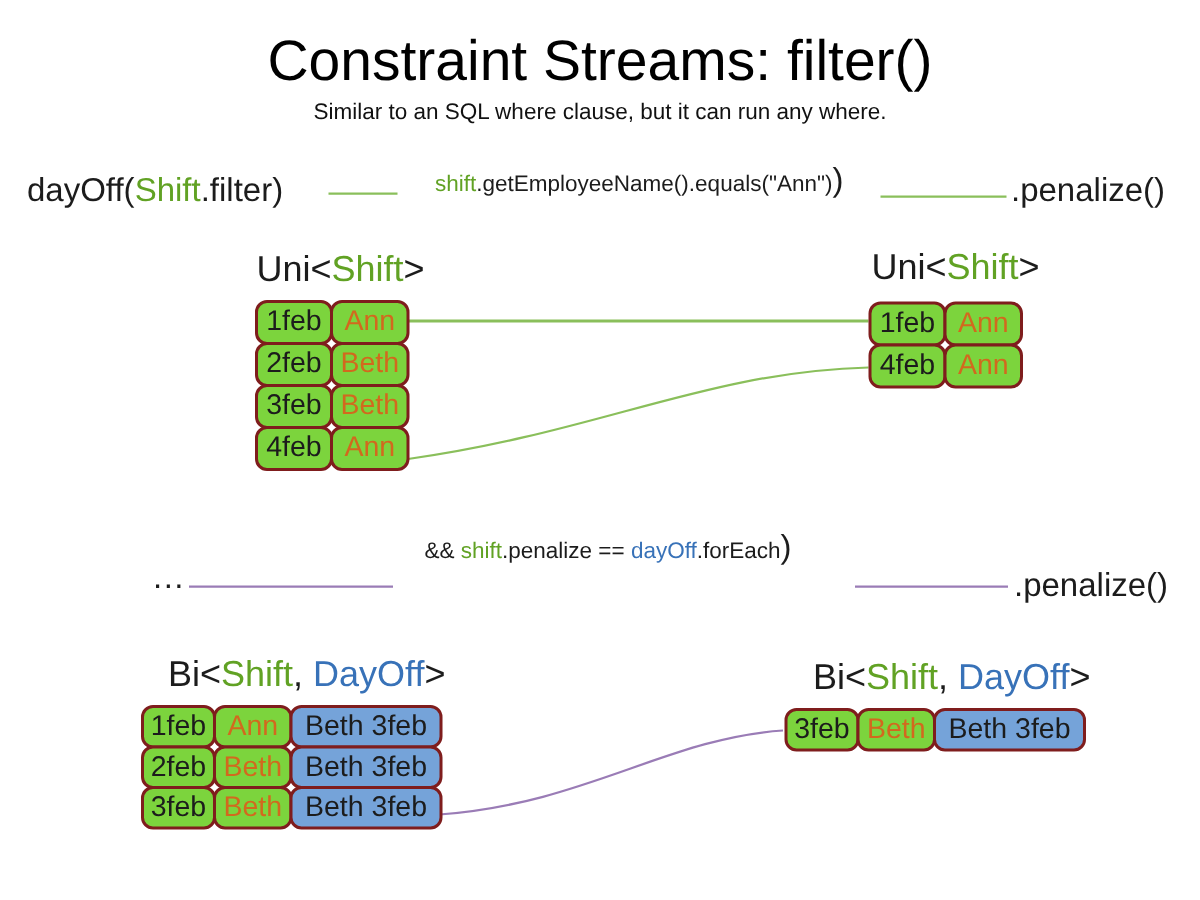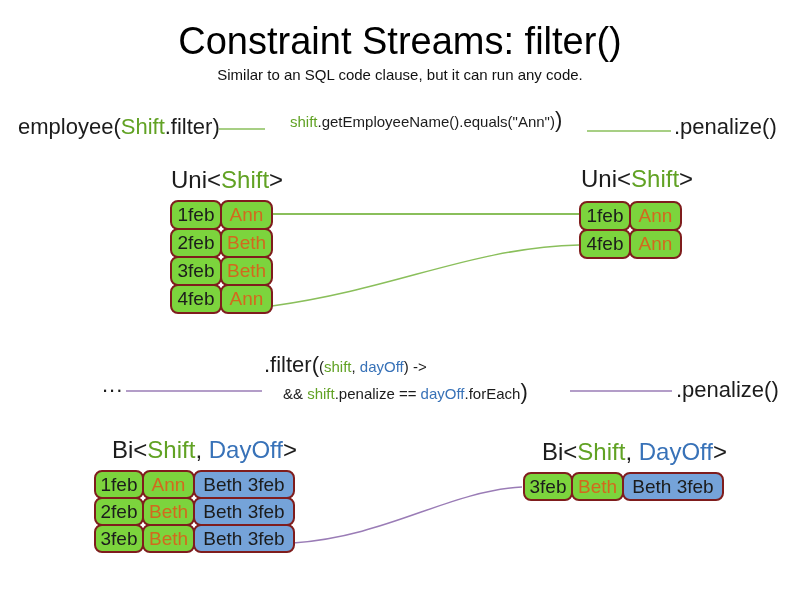--- a/index.html
+++ b/index.html
@@ -52,24 +52,24 @@
     <path class="gl" stroke-width="1.5" d="M219 129 H 265"></path>
     <path class="gl" stroke-width="1.5" d="M587 131 H 671"></path>
     <path class="gl" stroke-width="2" d="M272 214 H 579"></path>
     <path class="gl" stroke-width="1.5" d="M272 306 C 400 288, 470 248, 579 245"></path>
     <path class="pl" stroke-width="1.5" d="M126 391 H 262"></path>
     <path class="pl" stroke-width="1.5" d="M570 391 H 672"></path>
     <path class="pl" stroke-width="1.5" d="M293 543 C 390 536, 445 492, 522 487"></path>
   </svg>
 
   <div class="abs title" style="top:20px;left:0">Constraint Streams: filter()</div>
-  <div class="abs subtitle" style="top:66px;left:0">Similar to an SQL code clause, but it can run any code.</div>
+  <div class="abs subtitle" style="top:66px;left:0">Similar to an SQL where clause, but it can run any where.</div>
 
   <div class="abs code" style="left:18px;top:114px">
-    <span class="big c-black">employee(</span><span class="big c-green">Shift</span><span class="big c-black">.filter)</span>
+    <span class="big c-black">dayOff(</span><span class="big c-green">Shift</span><span class="big c-black">.filter)</span>
   </div>
 
   <div class="abs code" style="left:264px;top:107px">
     <div class="fline ind1">
       <span class="small c-green">shift</span><span class="small c-black">.getEmployeeName().equals("Ann")</span><span class="big c-black">)</span>
     </div>
   </div>
 
   <div class="abs code big c-black" style="left:674px;top:114px">.penalize()</div>
 
@@ -106,23 +106,20 @@
     </div>
     <div class="trow">
       <div class="cell date">4feb</div>
       <div class="cell name">Ann</div>
     </div>
   </div>
 
   <div class="abs code dots c-black" style="left:102px;top:372px">...</div>
 
   <div class="abs code" style="left:264px;top:352px">
-    <div class="fline">
-      <span class="big c-black">.filter(</span><span class="small c-black">(</span><span class="small c-green">shift</span><span class="small c-black">, </span><span class="small c-blue">dayOff</span><span class="small c-black">) -&gt;</span>
-    </div>
     <div class="fline ind3">
       <span class="small c-black">&amp;&amp; </span><span class="small c-green">shift</span><span class="small c-black">.penalize == </span><span class="small c-blue">dayOff</span><span class="small c-black">.forEach</span><span class="big c-black">)</span>
     </div>
   </div>
 
   <div class="abs code big c-black" style="left:676px;top:377px">.penalize()</div>
 
   <div class="abs typelabel" style="left:112px;top:436px">
     <span class="c-black">Bi&lt;</span><span class="c-green">Shift</span><span class="c-black">, </span><span class="c-blue">DayOff</span><span class="c-black">&gt;</span>
   </div>

